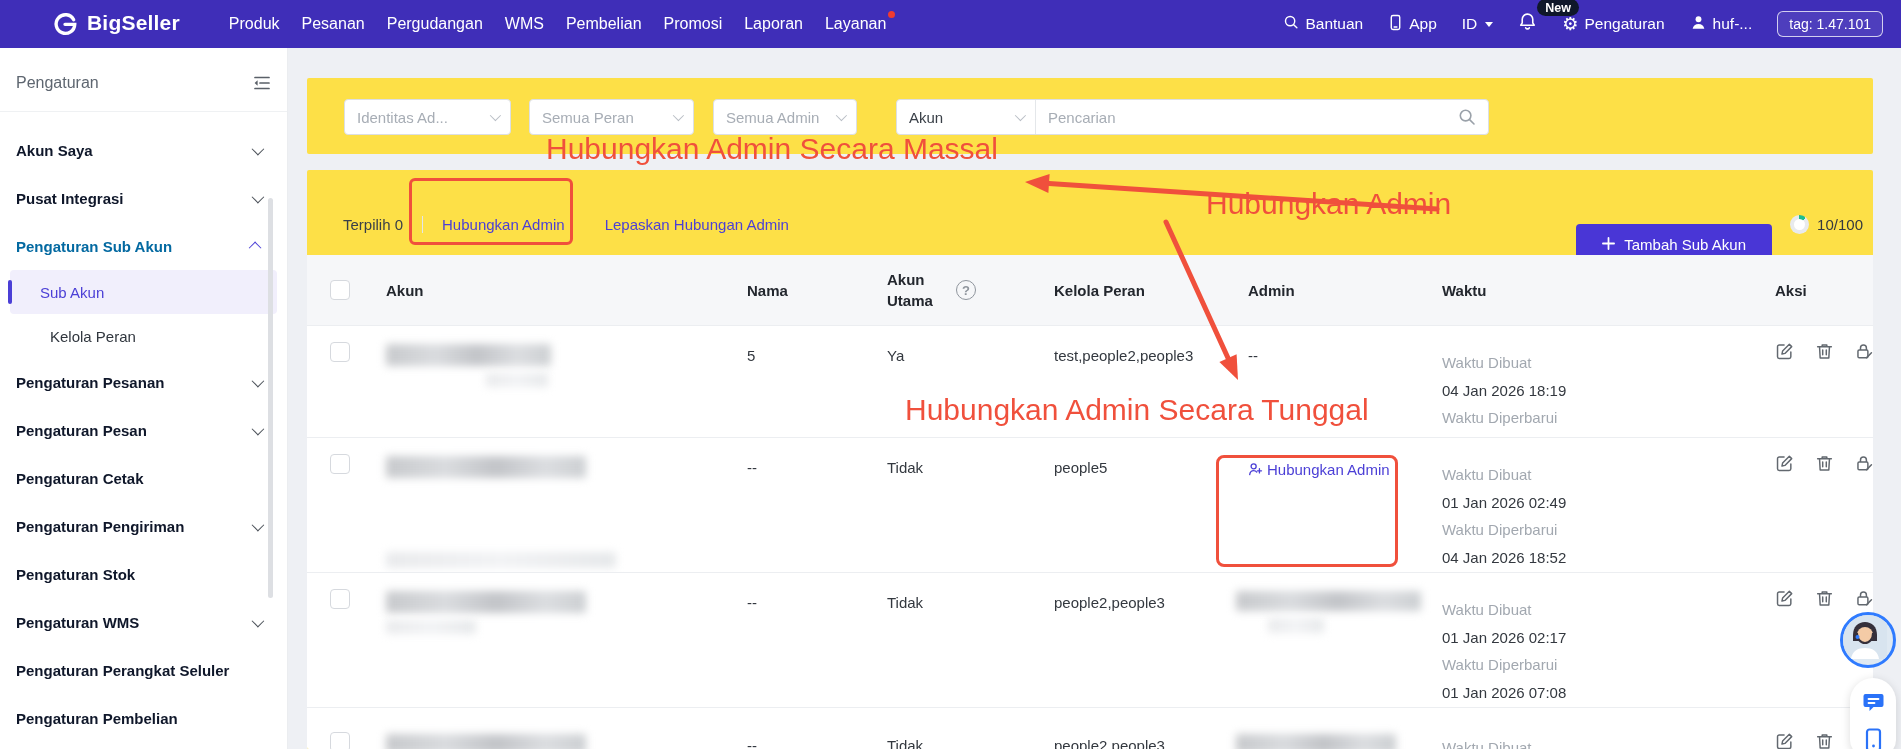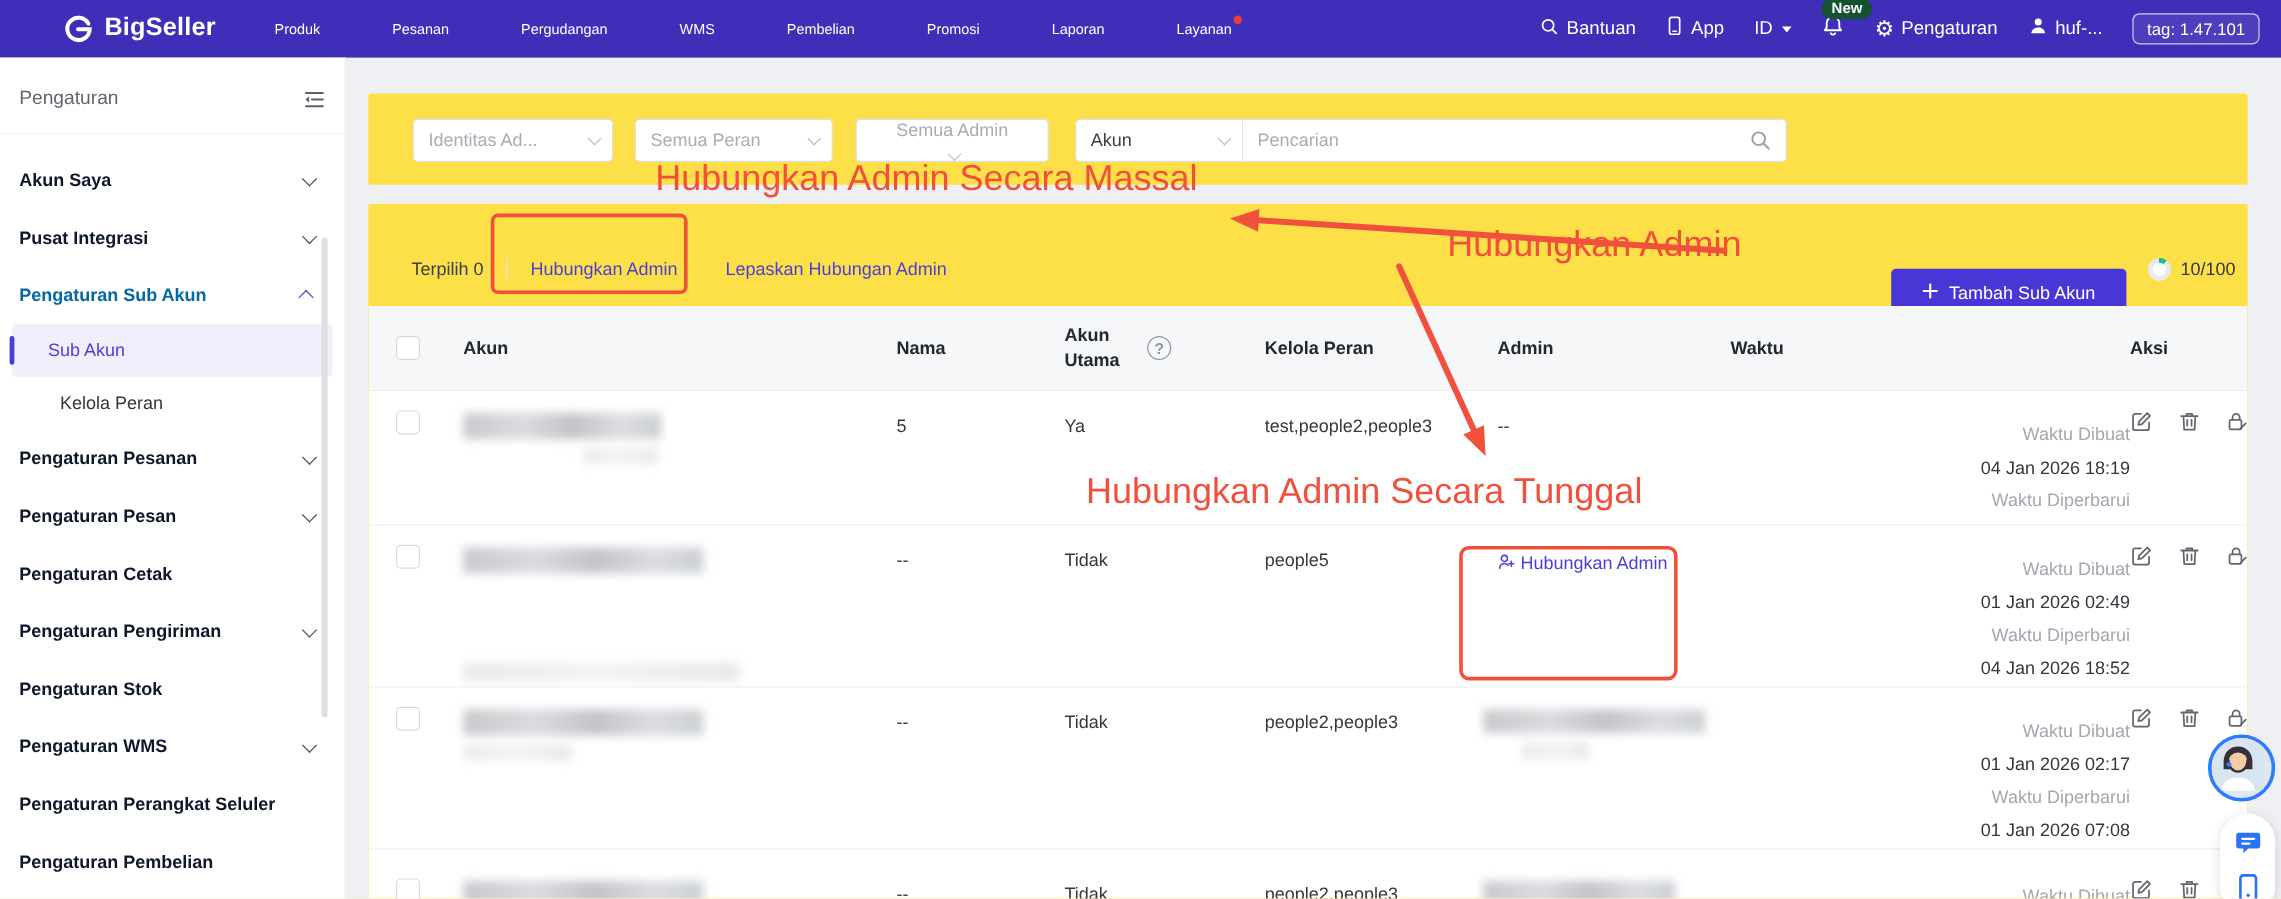--- a/index.html
+++ b/index.html
@@ -4,28 +4,28 @@
 <style>
   html,body{margin:0;padding:0;}
   body{font-family:"Liberation Sans",sans-serif;background:#EEF0F4;}
   .stage{position:relative;width:1901px;height:749px;overflow:hidden;background:#EEF0F4;}
 
   
   .navbar{position:absolute;top:0;left:0;width:100%;height:48px;background:#3F2EB8;display:flex;align-items:center;color:#fff;box-sizing:border-box;padding:0 18px 0 0;}
   .logo{display:flex;align-items:flex-start;gap:9px;margin:0 49px 0 52px;cursor:pointer;}
   .logo-mark{display:flex;}
   .brand{font-size:21px;font-weight:700;letter-spacing:.2px;}
-  .nav-menu{display:flex;align-items:center;gap:60px;font-size:12px;}
+  .nav-menu{display:flex;align-items:center;gap:22px;font-size:16px;}
   .nav-item{cursor:pointer;position:relative;white-space:nowrap;}
   .nav-item.has-dot::after{content:"";position:absolute;top:-4px;right:-9px;width:7px;height:7px;border-radius:50%;background:#F03B30;}
   .nav-right{margin-left:auto;display:flex;align-items:center;gap:25px;font-size:15.5px;}
   .nav-chip{display:flex;align-items:center;gap:6px;cursor:pointer;white-space:nowrap;}
   .caret-down{width:0;height:0;border-left:4.5px solid transparent;border-right:4.5px solid transparent;border-top:5.5px solid #fff;display:inline-block;margin-left:2px;}
   .bell-wrap{position:relative;display:flex;}
-  .new-badge{position:absolute;top:-13px;left:0;background:#14532d;color:#fff;font-size:12.5px;padding:1.5px 8px;border-radius:10px;font-weight:700;}
+  .new-badge{position:absolute;top:-13px;left:19px;background:#0f172a;color:#fff;font-size:12.5px;padding:1.5px 8px;border-radius:10px;font-weight:700;}
   .version-tag{border:1px solid rgba(255,255,255,.75);background:rgba(255,255,255,.08);border-radius:6px;padding:4px 11px;font-size:14px;white-space:nowrap;}
   .gear-glyph{font-size:18px;line-height:1;}
 
   
   .sidebar{position:absolute;top:48px;left:0;width:288px;bottom:0;background:#fff;border-right:1px solid #EBEDF0;box-sizing:border-box;}
   .side-header{display:flex;align-items:center;justify-content:space-between;padding:26px 16px 19px 16px;border-bottom:1px solid #EFF1F3;}
   .side-title{font-size:16px;color:#5E6670;}
   .fold-icon{cursor:pointer;display:flex;}
   .side-list{padding-top:14px;}
   .side-item{height:48px;display:flex;align-items:center;padding:0 26px 0 16px;font-size:15px;font-weight:700;color:#0f172a;cursor:pointer;}
@@ -39,21 +39,21 @@
   .side-sub.active::before{content:"";position:absolute;left:-2px;top:10px;width:4px;height:24px;border-radius:2px;background:#4B3FD6;}
   .side-scrollthumb{position:absolute;right:14px;top:150px;width:5px;height:400px;border-radius:3px;background:#DDDFE3;}
 
   
   .main{position:absolute;left:288px;top:48px;right:0;bottom:0;}
   .card{background:#fde047;position:absolute;border-radius:2px;}
   .filter-card{left:19px;top:30px;width:1566px;height:76px;}
   .dd{position:absolute;top:21px;height:36px;border:1px solid #DCDFE3;border-radius:4px;display:flex;align-items:center;justify-content:space-between;padding:0 12px;font-size:15px;color:#A7ADB5;box-sizing:border-box;cursor:pointer;background:#fff;}
   .dd1{left:37px;width:167px;}
   .dd2{left:222px;width:165px;}
-  .dd3{left:406px;width:161px;flex-direction:column;}
+  .dd3{left:406px;width:144px;}
   .chev-sm{width:7px;height:7px;border-right:1.5px solid #B9BEC5;border-bottom:1.5px solid #B9BEC5;transform:rotate(45deg) translateY(-2px);display:inline-block;}
   .search-combo{position:absolute;left:589px;top:21px;width:593px;height:36px;border:1px solid #DCDFE3;border-radius:4px;display:flex;align-items:center;box-sizing:border-box;background:#fff;}
   .combo-type{width:139px;height:100%;display:flex;align-items:center;justify-content:space-between;padding:0 12px;box-sizing:border-box;border-right:1px solid #E4E7EA;color:#3A4048;font-size:15px;cursor:pointer;}
   .search-input{flex:1;border:none;outline:none;padding:0 12px;font-size:15px;color:#33383F;font-family:inherit;background:transparent;}
   .search-input::placeholder{color:#A7ADB5;}
   .mag{margin-right:12px;display:flex;cursor:pointer;}
 
   .table-card{left:19px;top:122px;width:1566px;height:579px;overflow:hidden;}
   .toolbar{position:absolute;top:16px;left:0;width:100%;height:76px;display:flex;align-items:center;padding-left:36px;box-sizing:border-box;}
   .selected-count{font-size:15px;color:#3A4048;white-space:nowrap;}
@@ -76,21 +76,21 @@
   .trow{position:absolute;left:0;width:1566px;border-top:1px solid #ECEEF1;align-items:start;font-size:15px;color:#33383F;background:#fff;}
   .row1{top:155px;height:112px;}
   .row2{top:267px;height:135px;}
   .row3{top:402px;height:135px;}
   .row4{top:537px;height:120px;}
   .cell{padding-top:18px;line-height:24px;}
   .row4 .cell{padding-top:26px;}
   .cb{width:20px;height:20px;border:1.5px solid #D6D9DE;border-radius:4px;background:#fff;box-sizing:border-box;margin:16px 0 0 23px;cursor:pointer;}
   .thead .cb{margin-top:0;align-self:center;}
   .kelola{width:152px;word-break:break-all;}
-  .waktu{padding-top:23px;line-height:27.5px;text-align:right;}
+  .waktu{padding-top:23px;line-height:27.5px;}
   .row4 .waktu{padding-top:26px;}
   .w-label{color:#A2A8B0;}
   .aksi{display:flex;gap:21px;padding-top:16px;}
   .aksi .ic{cursor:pointer;display:flex;}
   .admin-link{color:#4B3FD6;width:118px;line-height:27px;cursor:pointer;}
   .admin-link svg{vertical-align:-2px;margin-right:4px;}
 
   .blur{filter:blur(4px);border-radius:2px;}
   .b-dark{background:linear-gradient(90deg,#c7c9cc,#dadcdf 30%,#c2c4c8 55%,#dcdee1 80%,#cccfd2);}
   .b-light{background:linear-gradient(90deg,#e9eaec,#f2f3f5 50%,#e6e8ea);}

